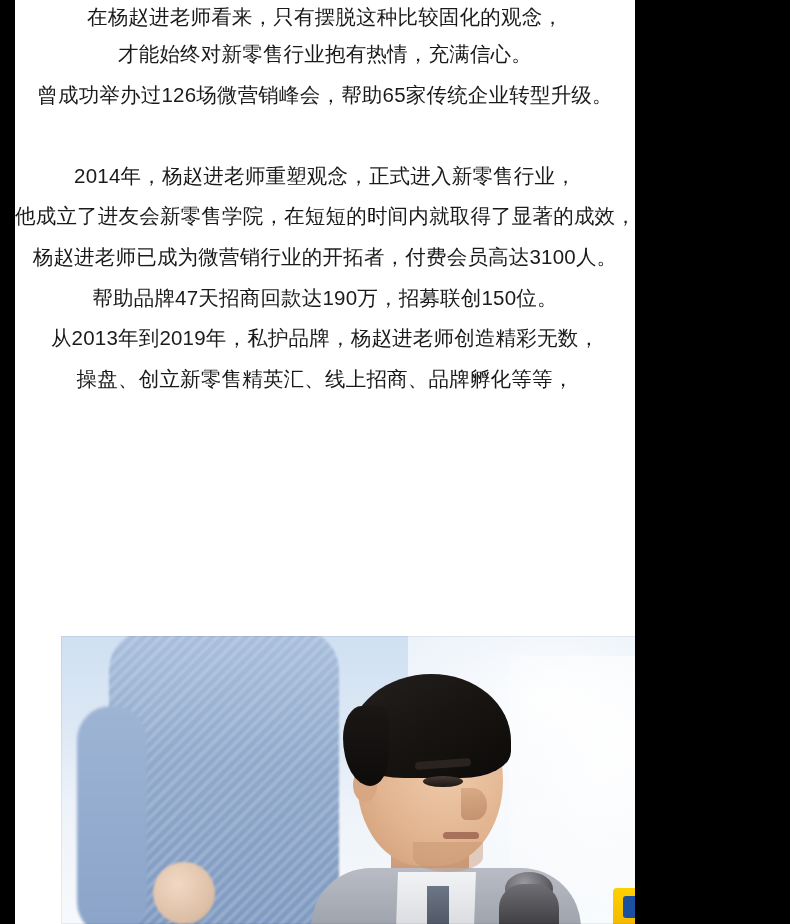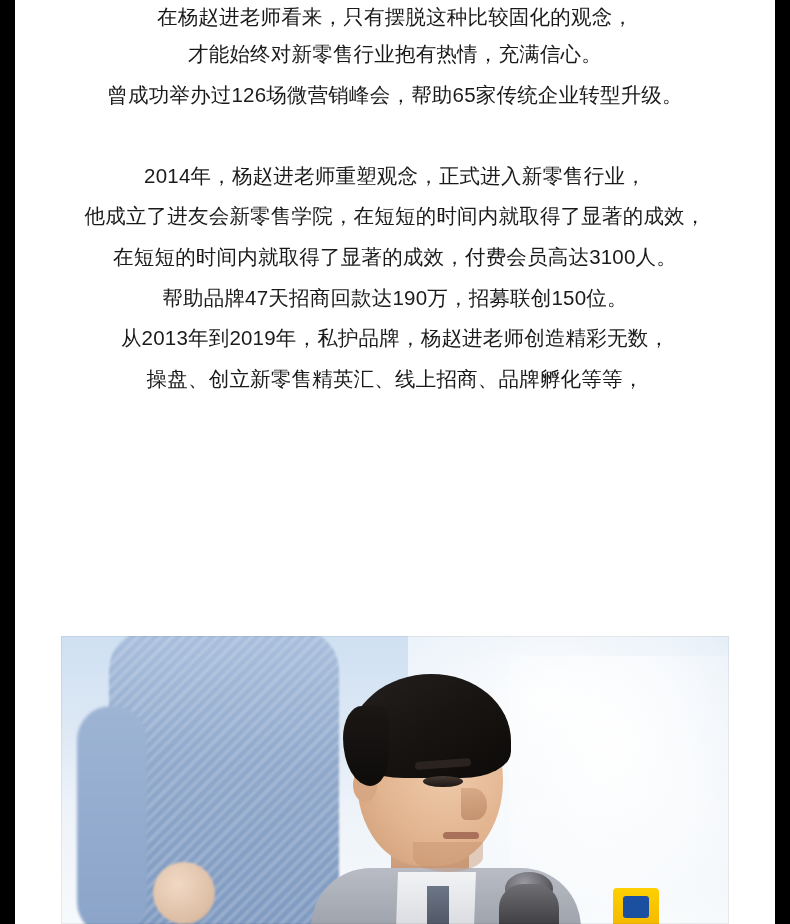--- a/index.html
+++ b/index.html
@@ -16,21 +16,21 @@
     position: relative;
     width: 790px;
     height: 924px;
     background: #000000;
     overflow: hidden;
   }
   .sheet {
     position: absolute;
     left: 15px;
     top: 0;
-    width: 760px;
+    width: 620px;
     height: 924px;
     background: #ffffff;
     overflow: hidden;
   }
   .text-block {
     padding-top: 0px;
   }
   .para {
     margin: 0;
     text-align: center;
@@ -280,21 +280,21 @@
 
     <div class="text-block">
       <p class="para first">在杨赵进老师看来，只有摆脱这种比较固化的观念，</p>
       <p class="para">才能始终对新零售行业抱有热情，充满信心。</p>
       <p class="para">曾成功举办过126场微营销峰会，帮助65家传统企业转型升级。</p>
 
       <div class="spacer-line"></div>
 
       <p class="para">2014年，杨赵进老师重塑观念，正式进入新零售行业，</p>
       <p class="para">他成立了进友会新零售学院，在短短的时间内就取得了显著的成效，</p>
-      <p class="para">在短短的时间内就取得了显著的成效，付费会员高达3100人。</p>
+      <p class="para">杨赵进老师已成为微营销行业的开拓者，付费会员高达3100人。</p>
       <p class="para">帮助品牌47天招商回款达190万，招募联创150位。</p>
       <p class="para">从2013年到2019年，私护品牌，杨赵进老师创造精彩无数，</p>
       <p class="para">操盘、创立新零售精英汇、线上招商、品牌孵化等等，</p>
     </div>
 
     <div class="photo-frame">
       <div class="photo-bg"></div>
       <div class="photo-glow"></div>
       <div class="bg-person"></div>
       <div class="bg-person-arm"></div>

